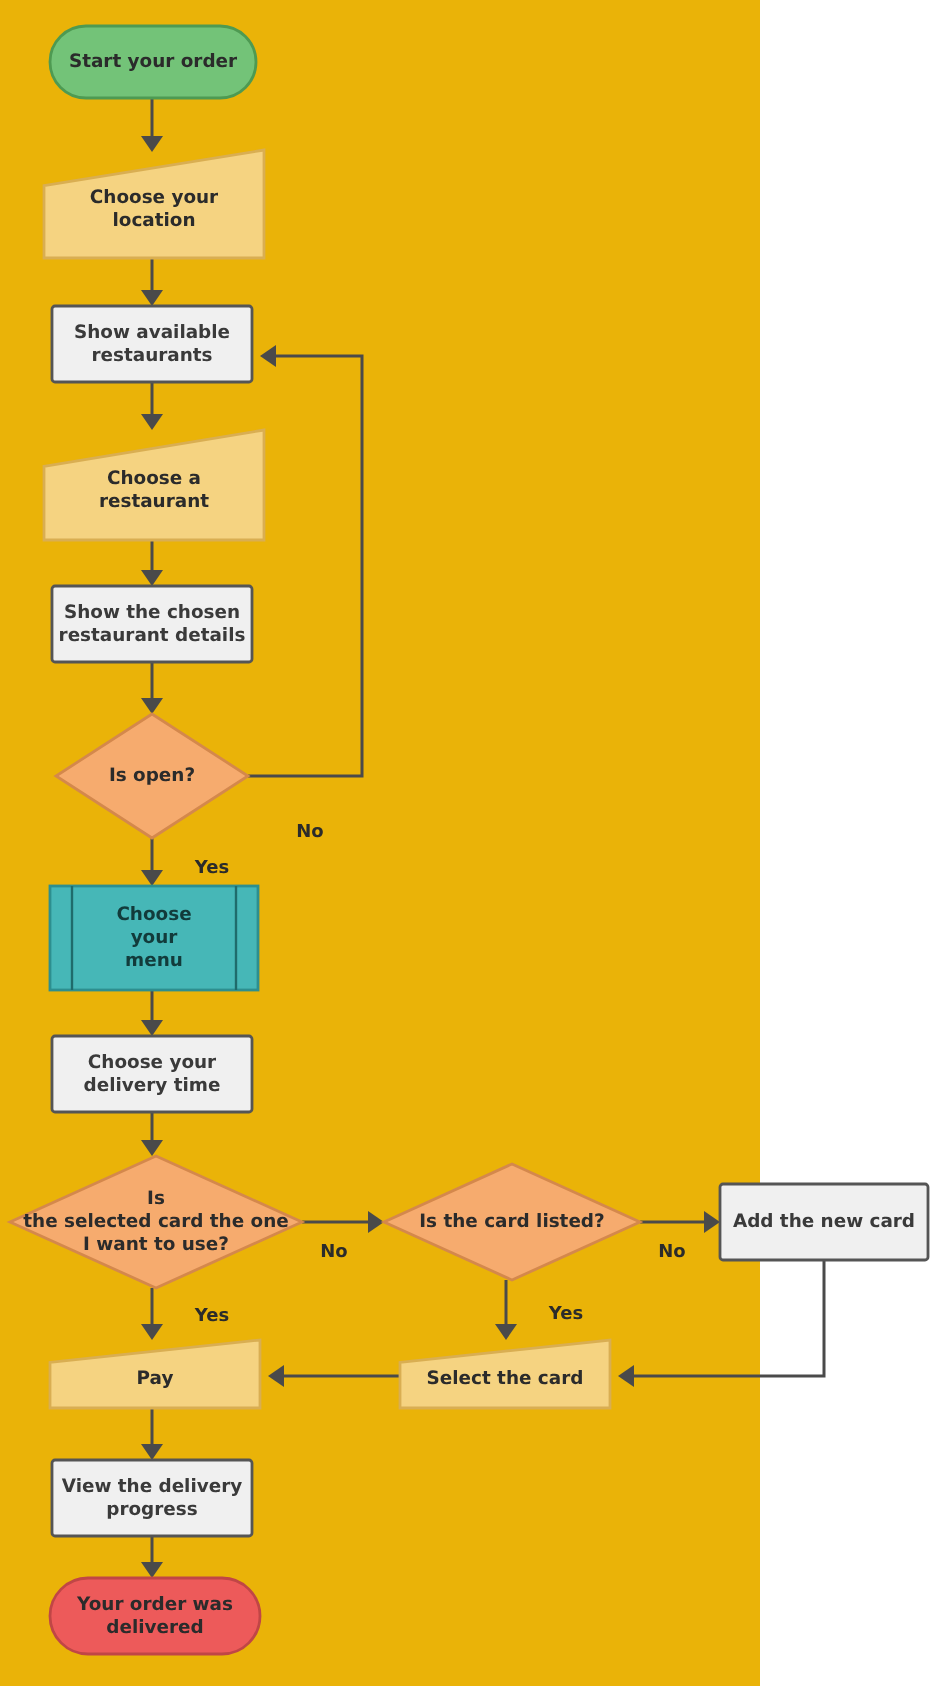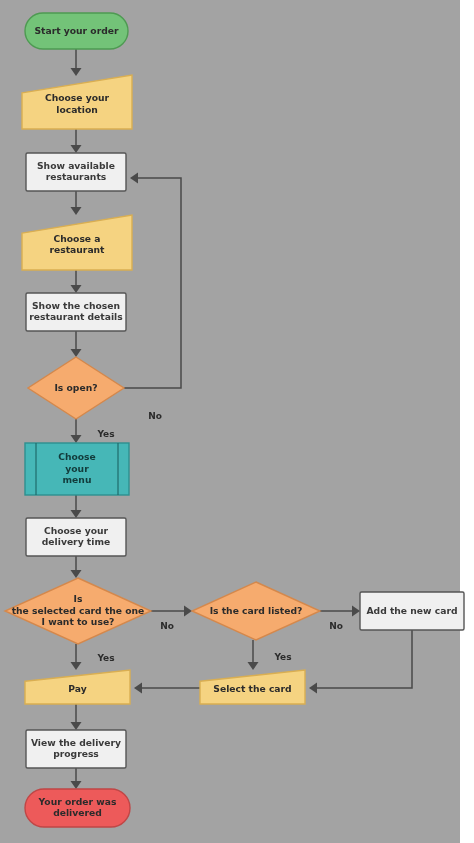--- a/index.html
+++ b/index.html
@@ -8,23 +8,23 @@
     background: #ffffff;
   }
   body {
     width: 474px;
     height: 843px;
     font-family: "DejaVu Sans", "Liberation Sans", sans-serif;
     overflow: hidden;
   }
   #flowchart-root {
     position: relative;
-    width: 460px;
+    width: 380px;
     height: 843px;
-    background: #a3a3a3;
+    background: #eab308;
   }
   svg#flow-svg {
     position: absolute;
     top: 0;
     left: 0;
     width: 474px;
     height: 843px;
     display: block;
   }
   .node-shape {

